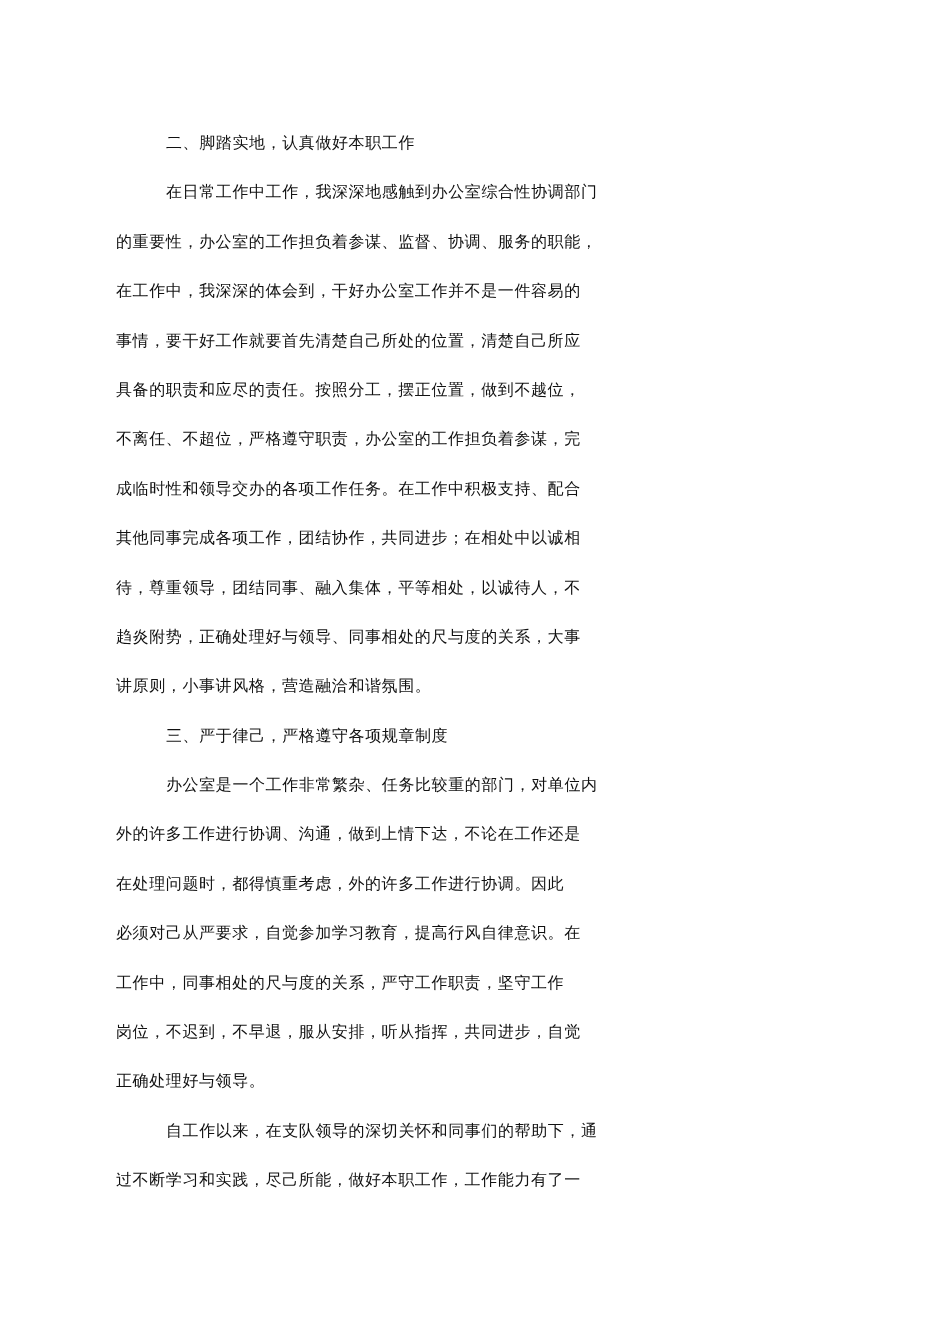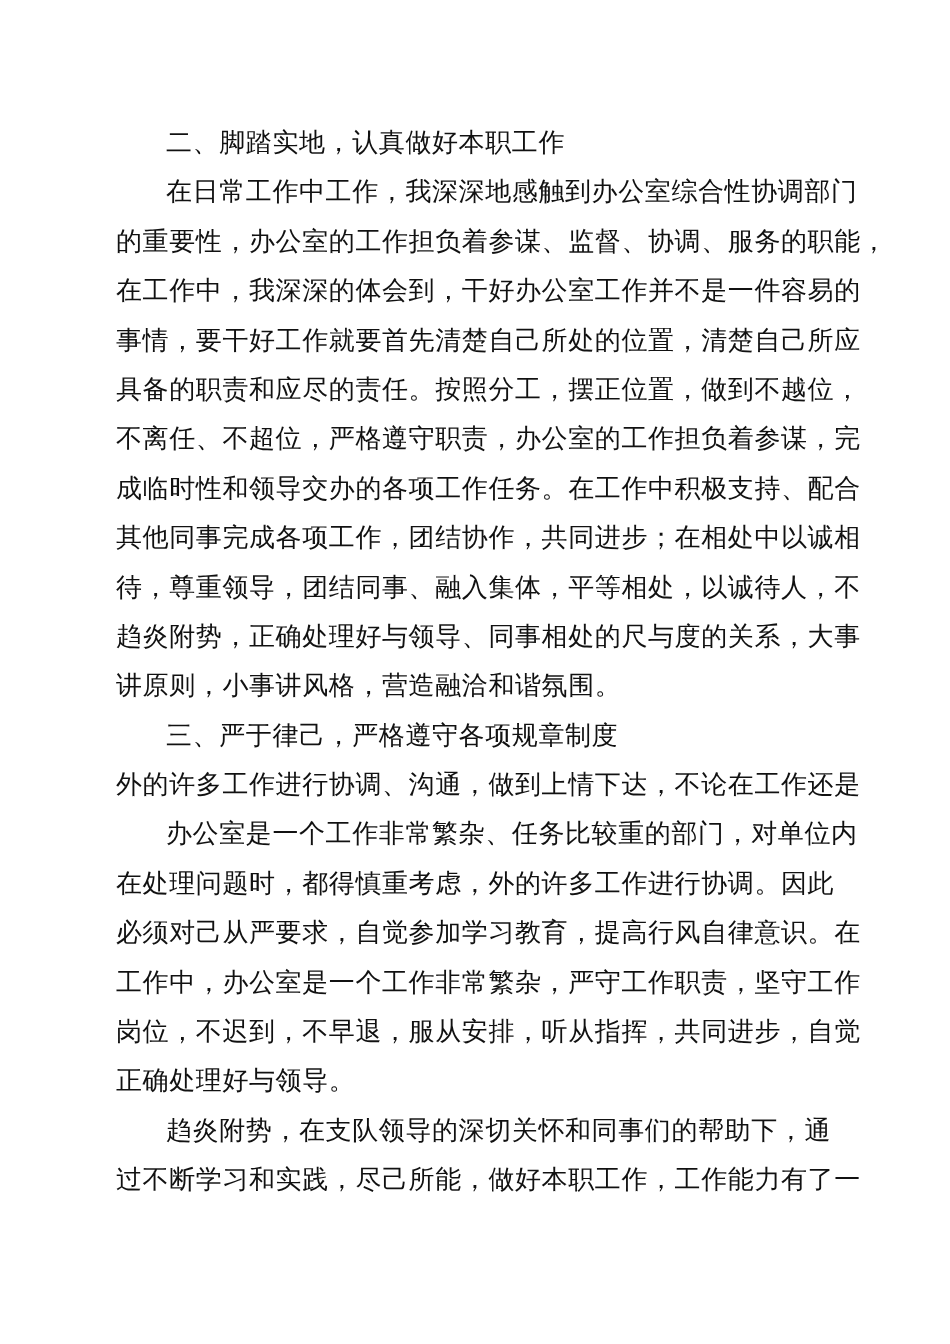--- a/index.html
+++ b/index.html
@@ -17,21 +17,21 @@
   }
   .page {
     position: absolute;
     left: 116px;
     top: 118px;
     width: 740px;
   }
   .line {
     height: 49.4px;
     line-height: 49.4px;
-    font-size: 26px;
+    font-size: 16px;
     letter-spacing: 0.6px;
     white-space: nowrap;
   }
   .indent {
     padding-left: 50px;
   }
 </style>
 </head>
 <body>
 
@@ -49,27 +49,27 @@
     <div class="line">成临时性和领导交办的各项工作任务。在工作中积极支持、配合</div>
     <div class="line">其他同事完成各项工作，团结协作，共同进步；在相处中以诚相</div>
     <div class="line">待，尊重领导，团结同事、融入集体，平等相处，以诚待人，不</div>
     <div class="line">趋炎附势，正确处理好与领导、同事相处的尺与度的关系，大事</div>
     <div class="line">讲原则，小事讲风格，营造融洽和谐氛围。</div>
   </div>
 
   <div class="line indent">三、严于律己，严格遵守各项规章制度</div>
 
   <div>
+    <div class="line indent">办公室是一个工作非常繁杂、任务比较重的部门，对单位内</div>
     <div class="line">外的许多工作进行协调、沟通，做到上情下达，不论在工作还是</div>
-    <div class="line indent">办公室是一个工作非常繁杂、任务比较重的部门，对单位内</div>
     <div class="line">在处理问题时，都得慎重考虑，外的许多工作进行协调。因此</div>
     <div class="line">必须对己从严要求，自觉参加学习教育，提高行风自律意识。在</div>
-    <div class="line">工作中，办公室是一个工作非常繁杂，严守工作职责，坚守工作</div>
+    <div class="line">工作中，同事相处的尺与度的关系，严守工作职责，坚守工作</div>
     <div class="line">岗位，不迟到，不早退，服从安排，听从指挥，共同进步，自觉</div>
     <div class="line">正确处理好与领导。</div>
   </div>
 
   <div>
-    <div class="line indent">趋炎附势，在支队领导的深切关怀和同事们的帮助下，通</div>
+    <div class="line indent">自工作以来，在支队领导的深切关怀和同事们的帮助下，通</div>
     <div class="line">过不断学习和实践，尽己所能，做好本职工作，工作能力有了一</div>
   </div>
 
 </div>
 
 </body></html>

